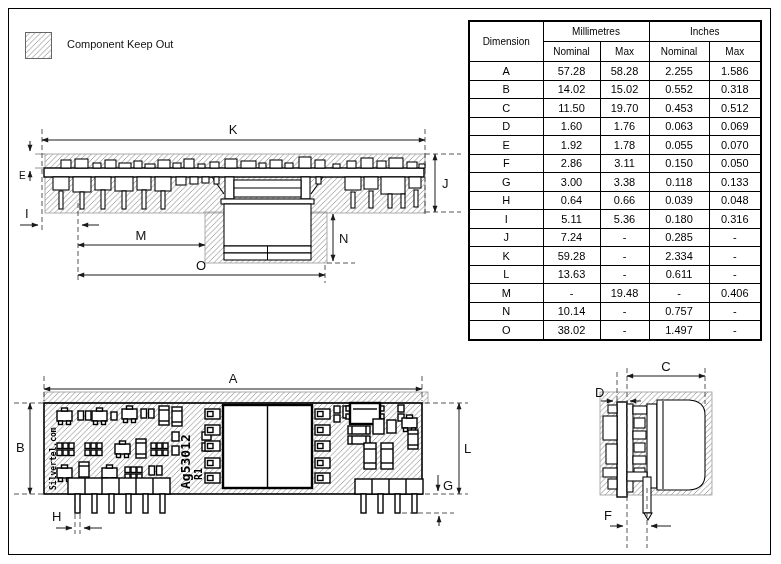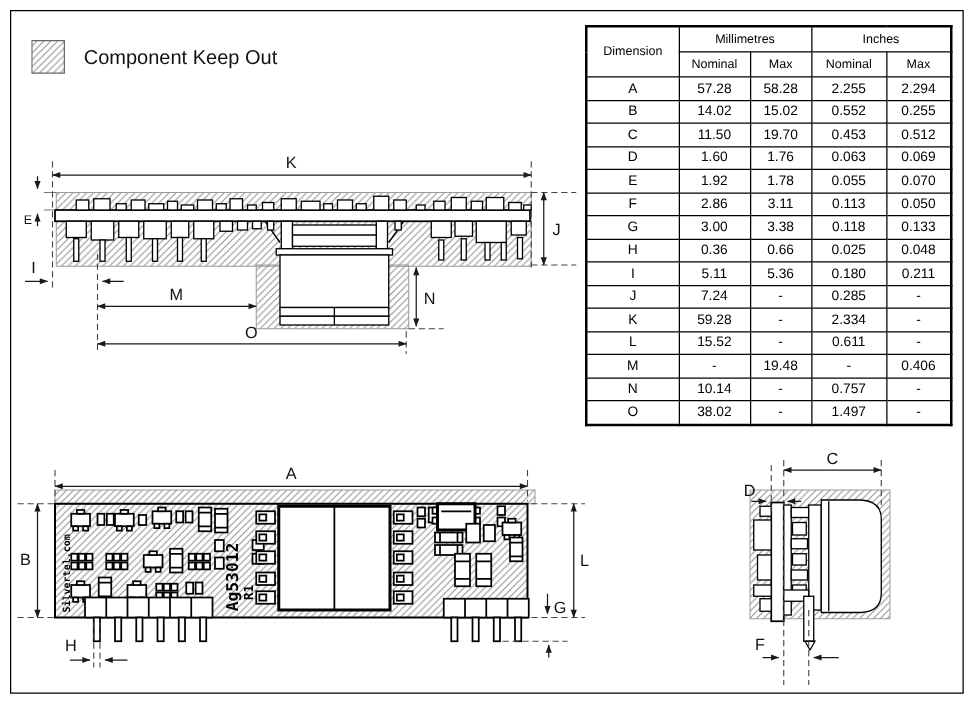--- a/index.html
+++ b/index.html
@@ -2,21 +2,21 @@
 <html><head>
 <meta charset="utf-8">
 <style>
   html,body{margin:0;padding:0}
   body{width:781px;height:564px;background:#fff;position:relative;
        font-family:"Liberation Sans",sans-serif;overflow:hidden}
   .frame{position:absolute;left:8px;top:8px;width:761px;height:545px;border:1px solid #000}
   .abs{position:absolute}
 
   
-  #legend-label{position:absolute;left:67px;top:38px;font-size:16px;color:#111}
+  #legend-label{position:absolute;left:67px;top:38px;font-size:11px;color:#111}
 
   
   #dim-table{position:absolute;left:468px;top:20px;border-collapse:collapse;
              border:2px solid #000;table-layout:fixed}
   #dim-table th,#dim-table td{border:1px solid #000;text-align:center;padding:0;
              font-family:"Liberation Sans",sans-serif;color:#000;background:#fff}
   #dim-table th{font-size:10px;font-weight:normal;height:19px}
   #dim-table td{font-size:11px;height:17.5px}
 
   
@@ -103,28 +103,28 @@
       <th>Nominal</th>
       <th>Max</th>
     </tr>
   </thead>
   <tbody>
       <tr>
     <td>A</td>
     <td>57.28</td>
     <td>58.28</td>
     <td>2.255</td>
-    <td>2.294</td>
+    <td>1.586</td>
   </tr>
       <tr>
     <td>B</td>
     <td>14.02</td>
     <td>15.02</td>
     <td>0.552</td>
-    <td>0.255</td>
+    <td>0.318</td>
   </tr>
       <tr>
     <td>C</td>
     <td>11.50</td>
     <td>19.70</td>
     <td>0.453</td>
     <td>0.512</td>
   </tr>
       <tr>
     <td>D</td>
@@ -137,61 +137,61 @@
     <td>E</td>
     <td>1.92</td>
     <td>1.78</td>
     <td>0.055</td>
     <td>0.070</td>
   </tr>
       <tr>
     <td>F</td>
     <td>2.86</td>
     <td>3.11</td>
-    <td>0.113</td>
+    <td>0.150</td>
     <td>0.050</td>
   </tr>
       <tr>
     <td>G</td>
     <td>3.00</td>
     <td>3.38</td>
     <td>0.118</td>
     <td>0.133</td>
   </tr>
       <tr>
     <td>H</td>
-    <td>0.36</td>
+    <td>0.64</td>
     <td>0.66</td>
-    <td>0.025</td>
+    <td>0.039</td>
     <td>0.048</td>
   </tr>
       <tr>
     <td>I</td>
     <td>5.11</td>
     <td>5.36</td>
     <td>0.180</td>
-    <td>0.211</td>
+    <td>0.316</td>
   </tr>
       <tr>
     <td>J</td>
     <td>7.24</td>
     <td>-</td>
     <td>0.285</td>
     <td>-</td>
   </tr>
       <tr>
     <td>K</td>
     <td>59.28</td>
     <td>-</td>
     <td>2.334</td>
     <td>-</td>
   </tr>
       <tr>
     <td>L</td>
-    <td>15.52</td>
+    <td>13.63</td>
     <td>-</td>
     <td>0.611</td>
     <td>-</td>
   </tr>
       <tr>
     <td>M</td>
     <td>-</td>
     <td>19.48</td>
     <td>-</td>
     <td>0.406</td>

